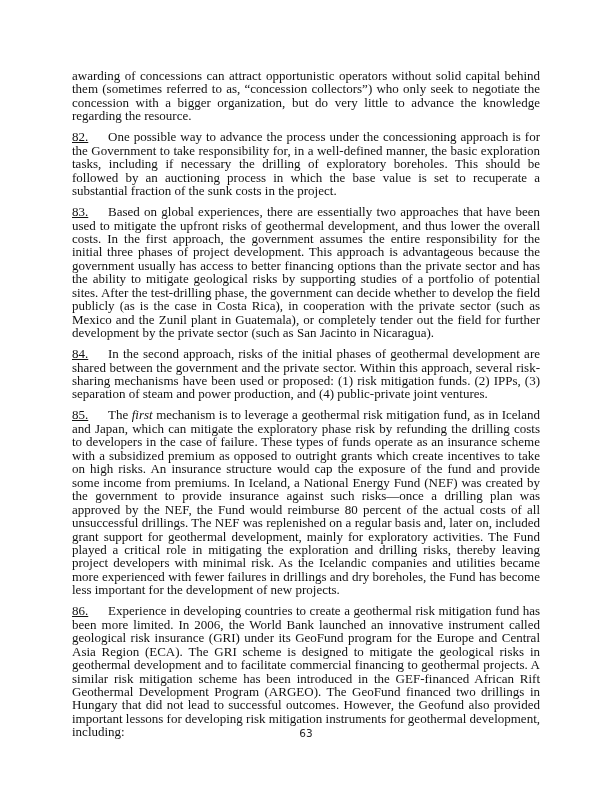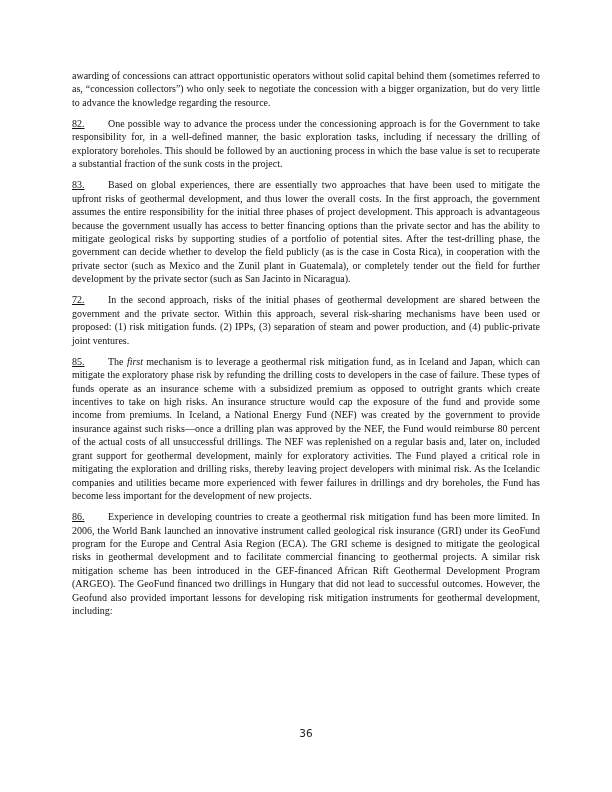--- a/index.html
+++ b/index.html
@@ -1,20 +1,20 @@
 <!DOCTYPE html>
 <html><head>
 <meta charset="utf-8">
 <style>
   html, body { margin: 0; padding: 0; background: #ffffff; }
   body { width: 612px; height: 792px; position: relative; overflow: hidden; }
   .page {
     position: absolute; left: 72px; top: 69px; width: 468px;
     font-family: "Liberation Serif", serif;
-    font-size: 10px; line-height: 13.45px; color: #111;
+    font-size: 13px; line-height: 13.45px; color: #111;
     text-align: justify;
   }
   .para { margin: 0 0 7.5px 0; }
   .num { display: inline-block; width: 36px; text-decoration: underline; }
   .pageno {
     position: absolute; left: 0; width: 612px; top: 727px; text-align: center;
     font-family: "DejaVu Sans", sans-serif; font-size: 10.5px; color: #222;
   }
 </style>
 </head>
@@ -24,23 +24,23 @@
   <p class="para">
     <span>awarding of concessions can attract opportunistic operators without solid capital behind them (sometimes referred to as, “concession collectors”) who only seek to negotiate the concession with a bigger organization, but do very little to advance the knowledge regarding the resource.</span>
   </p>
   <p class="para">
     <span class="num">82.</span><span>One possible way to advance the process under the concessioning approach is for the Government to take responsibility for, in a well-defined manner, the basic exploration tasks, including if necessary the drilling of exploratory boreholes. This should be followed by an auctioning process in which the base value is set to recuperate a substantial fraction of the sunk costs in the project.</span>
   </p>
   <p class="para">
     <span class="num">83.</span><span>Based on global experiences, there are essentially two approaches that have been used to mitigate the upfront risks of geothermal development, and thus lower the overall costs. In the first approach, the government assumes the entire responsibility for the initial three phases of project development. This approach is advantageous because the government usually has access to better financing options than the private sector and has the ability to mitigate geological risks by supporting studies of a portfolio of potential sites. After the test-drilling phase, the government can decide whether to develop the field publicly (as is the case in Costa Rica), in cooperation with the private sector (such as Mexico and the Zunil plant in Guatemala), or completely tender out the field for further development by the private sector (such as San Jacinto in Nicaragua).</span>
   </p>
   <p class="para">
-    <span class="num">72.</span><span>In the second approach, risks of the initial phases of geothermal development are shared between the government and the private sector. Within this approach, several risk-sharing mechanisms have been used or proposed: (1) risk mitigation funds. (2) IPPs, (3) separation of steam and power production, and (4) public-private joint ventures.</span>
+    <span class="num">84.</span><span>In the second approach, risks of the initial phases of geothermal development are shared between the government and the private sector. Within this approach, several risk-sharing mechanisms have been used or proposed: (1) risk mitigation funds. (2) IPPs, (3) separation of steam and power production, and (4) public-private joint ventures.</span>
   </p>
   <p class="para">
     <span class="num">85.</span><span>The </span><em>first</em><span> mechanism is to leverage a geothermal risk mitigation fund, as in Iceland and Japan, which can mitigate the exploratory phase risk by refunding the drilling costs to developers in the case of failure. These types of funds operate as an insurance scheme with a subsidized premium as opposed to outright grants which create incentives to take on high risks. An insurance structure would cap the exposure of the fund and provide some income from premiums. In Iceland, a National Energy Fund (NEF) was created by the government to provide insurance against such risks—once a drilling plan was approved by the NEF, the Fund would reimburse 80 percent of the actual costs of all unsuccessful drillings. The NEF was replenished on a regular basis and, later on, included grant support for geothermal development, mainly for exploratory activities. The Fund played a critical role in mitigating the exploration and drilling risks, thereby leaving project developers with minimal risk. As the Icelandic companies and utilities became more experienced with fewer failures in drillings and dry boreholes, the Fund has become less important for the development of new projects.</span>
   </p>
   <p class="para">
     <span class="num">86.</span><span>Experience in developing countries to create a geothermal risk mitigation fund has been more limited. In 2006, the World Bank launched an innovative instrument called geological risk insurance (GRI) under its GeoFund program for the Europe and Central Asia Region (ECA). The GRI scheme is designed to mitigate the geological risks in geothermal development and to facilitate commercial financing to geothermal projects.  A similar risk mitigation scheme has been introduced in the GEF-financed African Rift Geothermal Development Program (ARGEO). The GeoFund financed two drillings in Hungary that did not lead to successful outcomes. However, the Geofund also provided important lessons for developing risk mitigation instruments for geothermal development, including:</span>
   </p>
 </div>
 
-<div class="pageno">36</div>
+<div class="pageno">63</div>
 
 </body></html>

